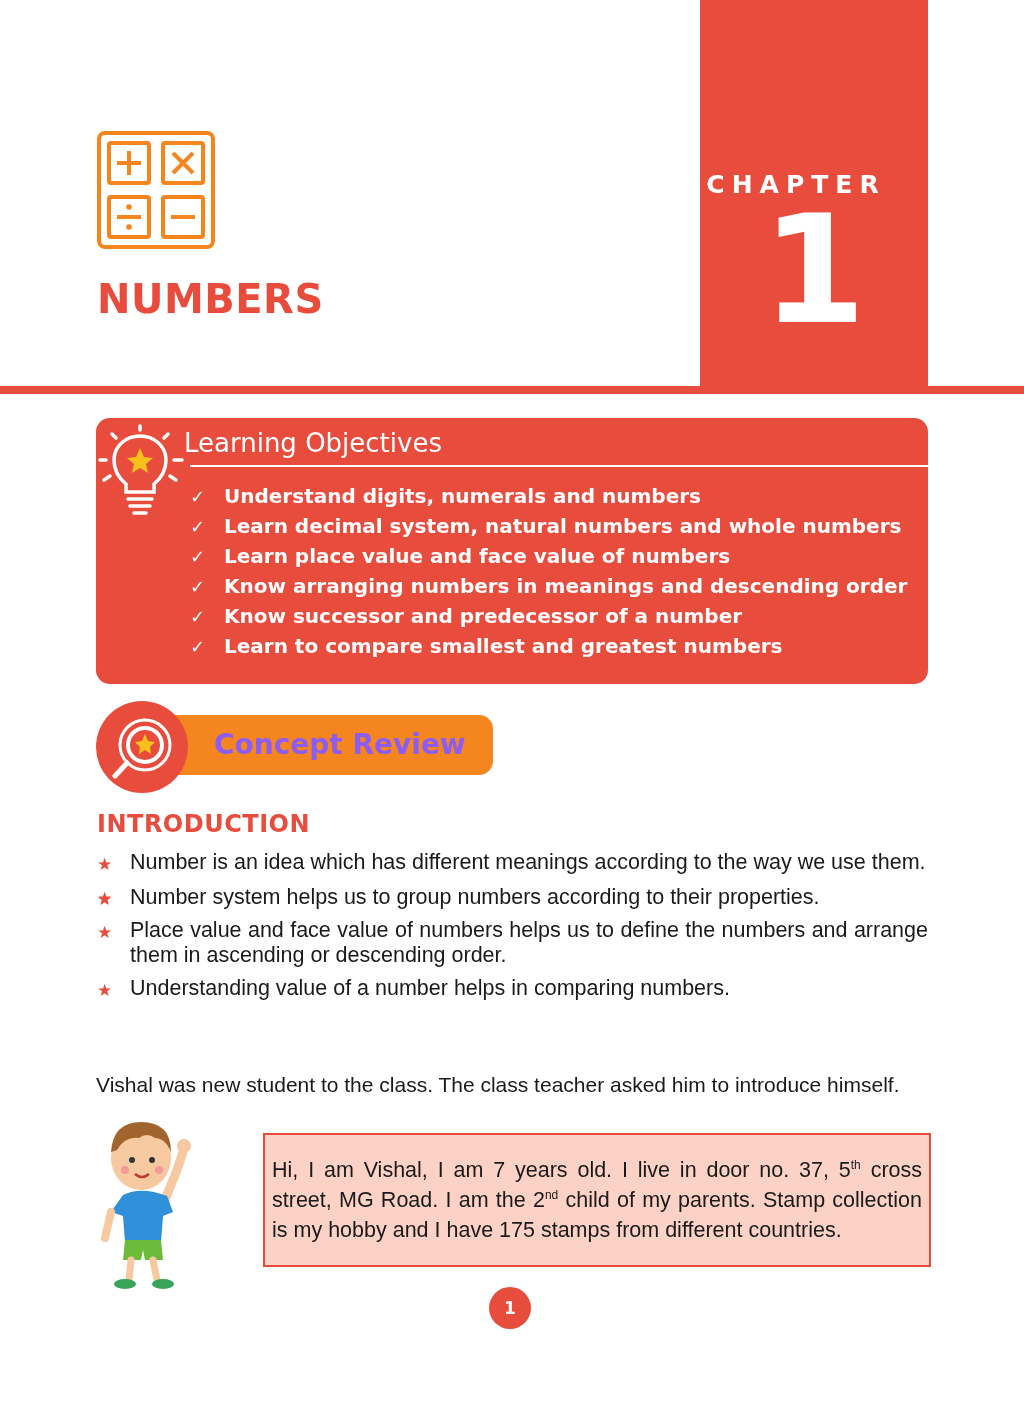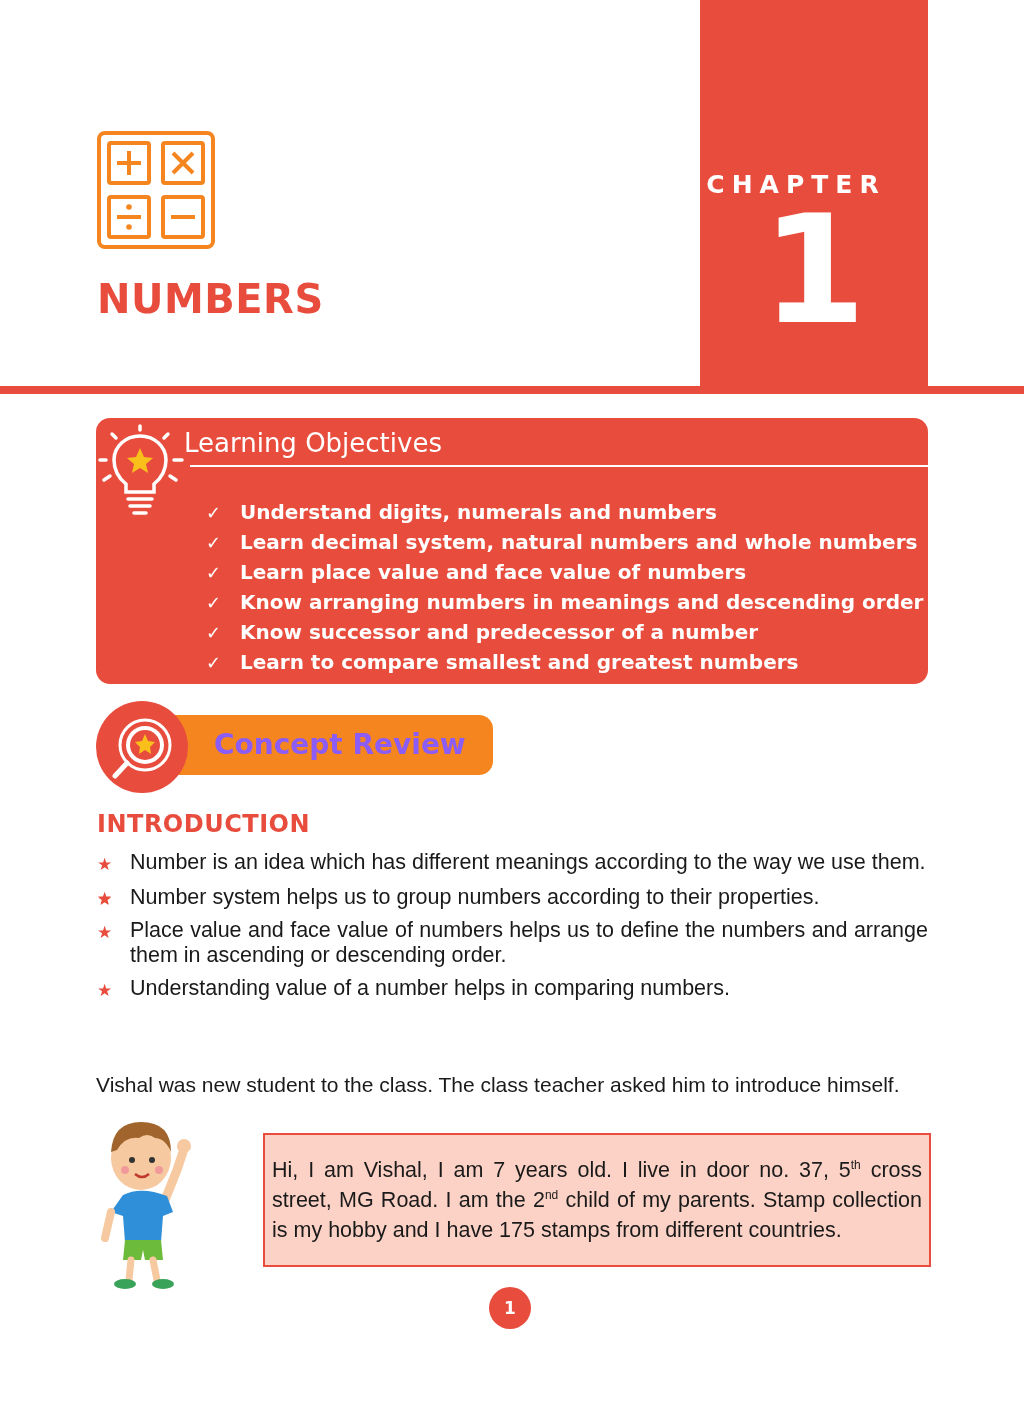--- a/index.html
+++ b/index.html
@@ -15,21 +15,21 @@
                     font-weight:bold; font-size:150px; line-height:160px; font-family:"DejaVu Sans", sans-serif; }
   #rule { left:0; top:386px; width:1024px; height:8px; background:#e84c3d; }
   #calc-icon { left:97px; top:131px; width:118px; height:118px; }
   #page-title { left:97px; top:276px; color:#e84c3d; font-weight:bold; font-size:40px; letter-spacing:0.5px; }
 
   
   #lo-box { left:96px; top:418px; width:832px; height:266px; background:#e84c3d; border-radius:14px; }
   #lo-icon { left:98px; top:424px; width:86px; height:96px; }
   #lo-title { left:184px; top:428px; color:#fff; font-weight:normal; font-size:26px; }
   #lo-underline { left:190px; top:465px; width:738px; height:2px; background:#fff; }
-  #lo-list { left:190px; top:481px; margin:16px; padding:0; list-style:none; }
+  #lo-list { left:190px; top:481px; margin:0; padding:0; list-style:none; }
   #lo-list li { color:#fff; font-weight:bold; font-size:20px; height:30px; line-height:30px; white-space:nowrap; }
   #lo-list .chk { display:inline-block; width:34px; font-weight:normal; font-size:18px; }
 
   
   #cr-pill { left:150px; top:715px; width:343px; height:60px; background:#f5851f; border-radius:0 14px 14px 0; }
   #cr-text { left:214px; top:728px; color:#8b5cf6; font-weight:bold; font-size:28px; }
   #cr-icon { left:95px; top:700px; width:94px; height:94px; }
 
   
   #intro-heading { left:97px; top:810px; color:#e84c3d; font-weight:bold; font-size:24px; letter-spacing:0.5px; }

